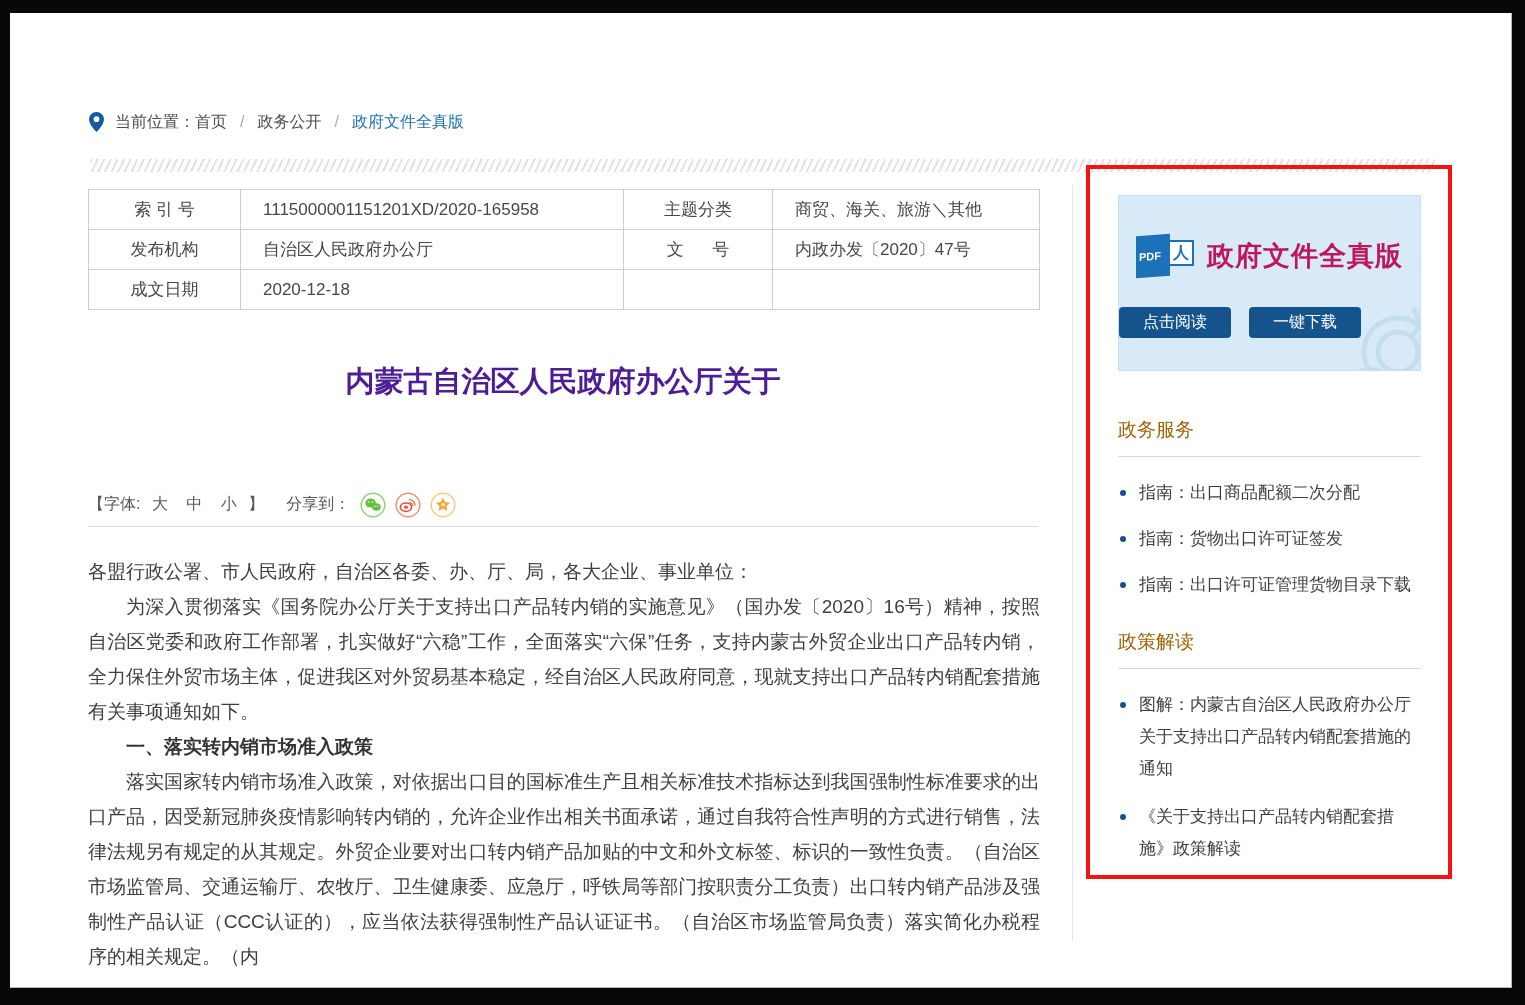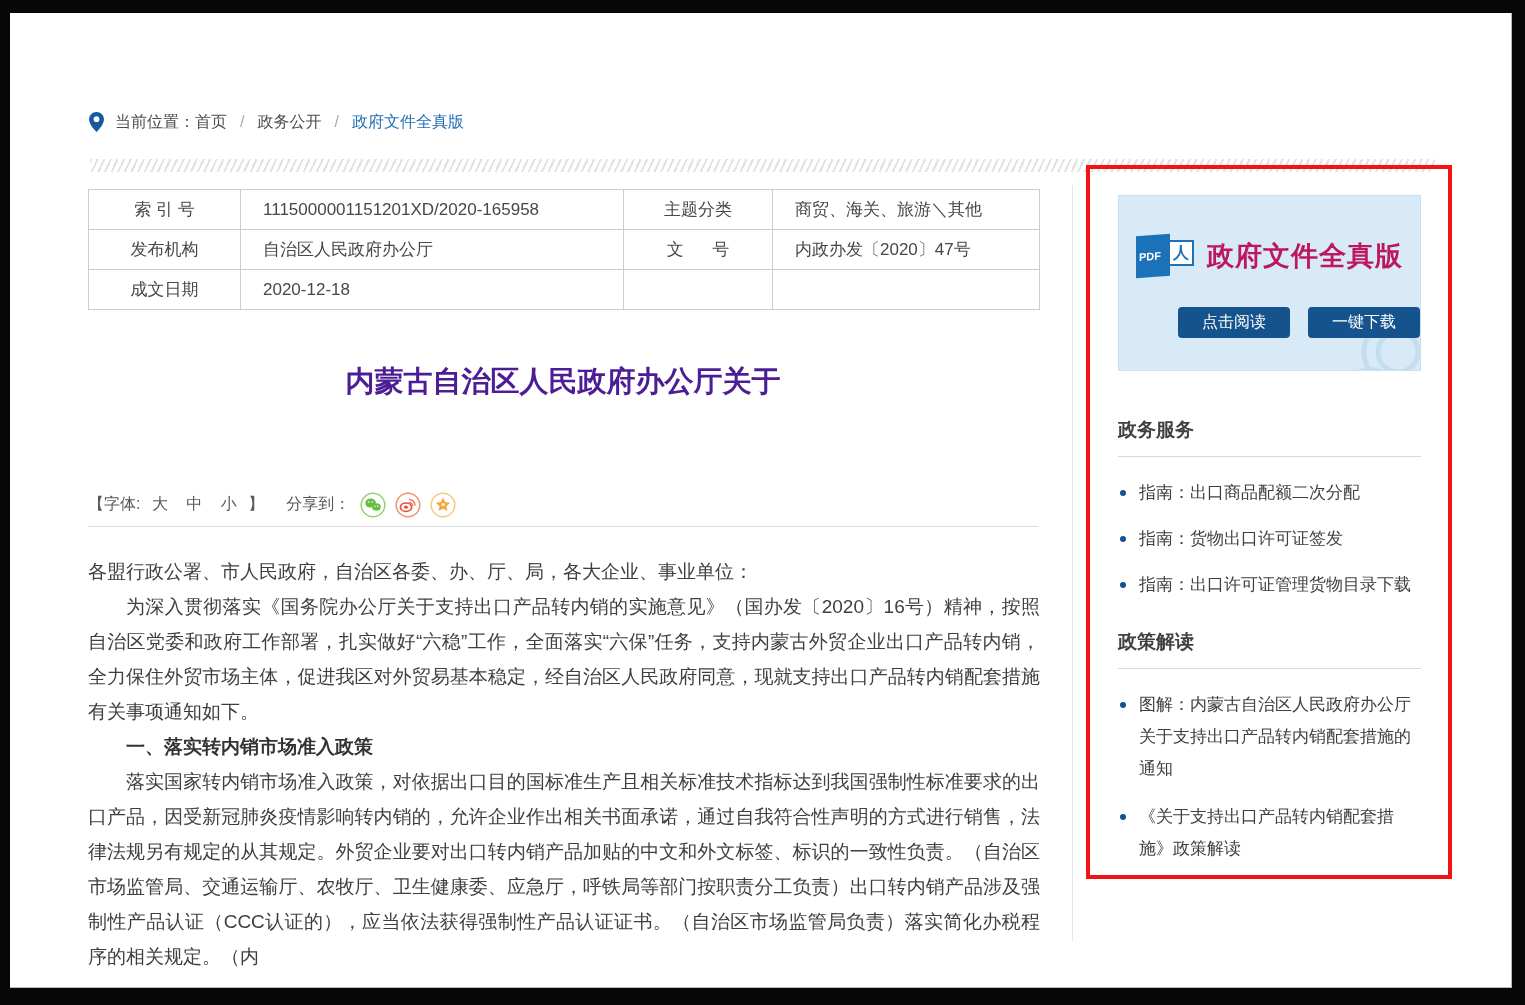--- a/index.html
+++ b/index.html
@@ -114,33 +114,33 @@
     background:#ffffff; border:2px solid #1b72b8;
     display:flex; align-items:center; justify-content:center;
     font-family:"Liberation Serif","DejaVu Serif",serif;
     font-size:16px; font-weight:bold; color:#1b72b8;
   }
   .pdf-title {
     font-family:Liberation Sans, sans-serif;
     font-size:27px; font-weight:bold; color:#be185d; letter-spacing:1px;
   }
   .pdf-buttons {
-    display:flex; justify-content:flex-end; gap:18px; margin-top:27px;
+    display:flex; justify-content:flex-start; gap:18px; margin-top:27px;
     position:relative; z-index:2;
   }
   .pdf-btn {
     width:112px; height:31px; background:#15538c; color:#ffffff;
     font-size:16px; border:none; border-radius:4px; cursor:pointer;
     font-family:inherit;
   }
   .card-decor { position:absolute; right:-18px; bottom:-22px; z-index:1; opacity:0.7; }
 
   .side-section1 { margin-top:46px; }
   .side-section2 { margin-top:28px; }
-  .side-heading { font-size:19px; font-weight:bold; color:#404040; margin:0 0 13px 0; }
+  .side-heading { font-size:19px; font-weight:normal; color:#a16207; margin:0 0 13px 0; }
   .side-divider { border-top:1px solid #ccdbe8; }
   ul.side-list { list-style:none; margin:20px 0 0 0; padding:0; }
   ul.side-list li {
     position:relative; padding-left:21px;
     font-size:17px; color:#3f3f3f; line-height:32px;
     margin-bottom:14px; cursor:pointer;
   }
   .side-section2 ul.side-list li { margin-bottom:16px; }
   ul.side-list li::before {
     content:""; position:absolute; left:2px; top:13px;

